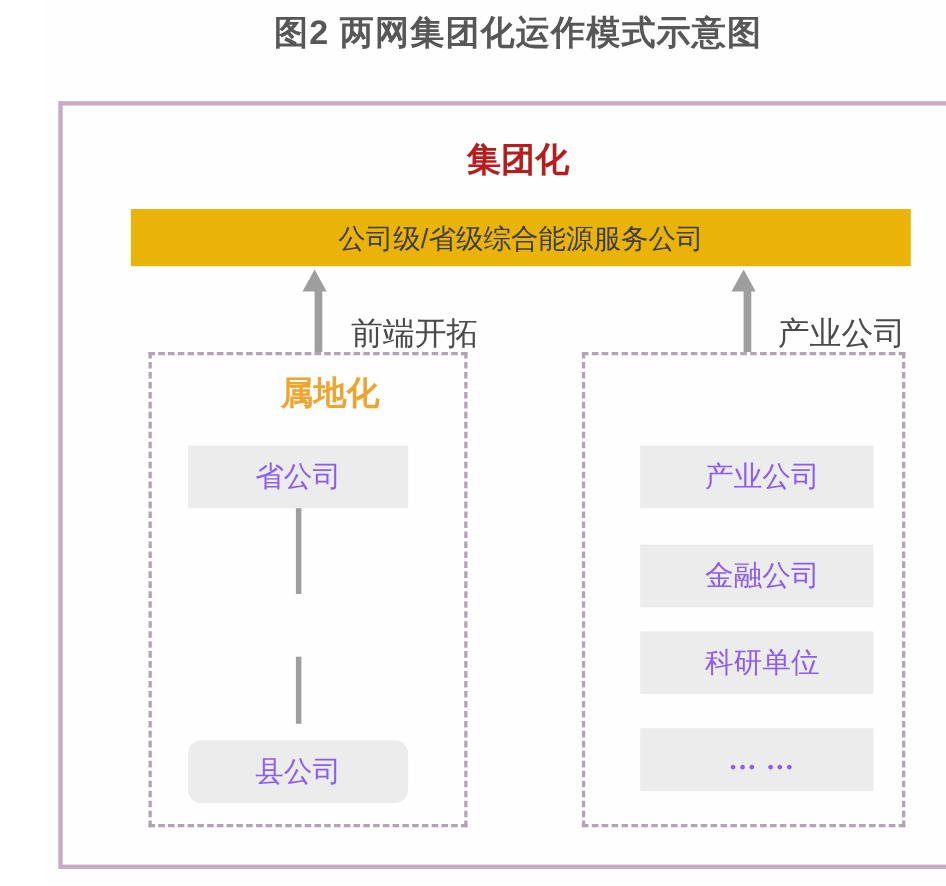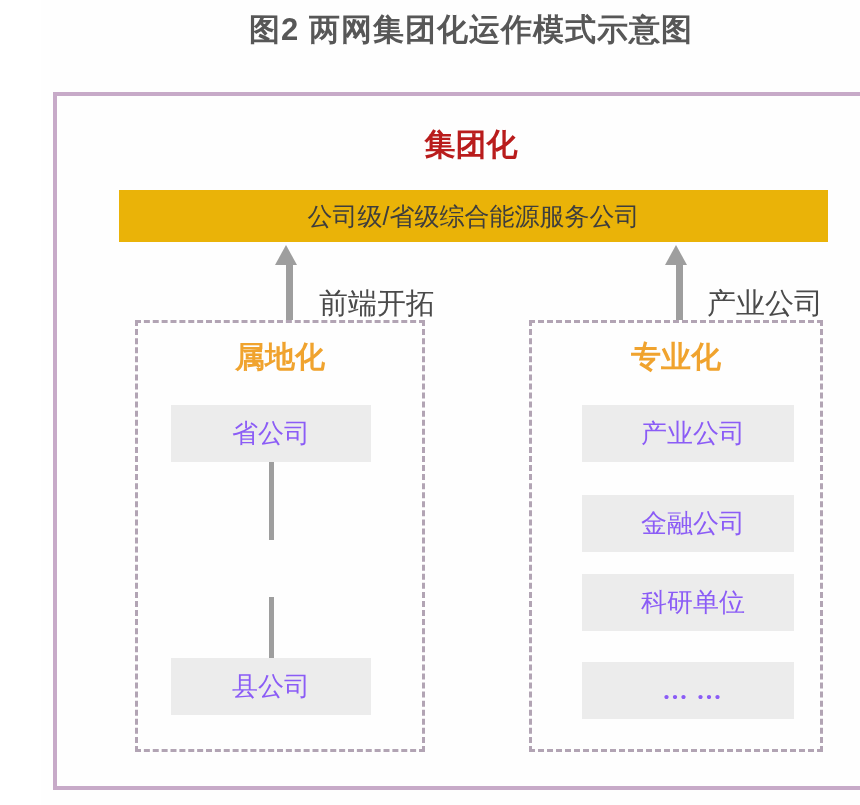--- a/index.html
+++ b/index.html
@@ -49,33 +49,33 @@
 
   .dashed-box {
     position:absolute; top:320px; height:432px;
     border:3px dashed #b2a4b4; box-sizing:border-box;
   }
   #left-section  { left:94px;  width:290px; }
   #right-section { left:488px; width:294px; }
 
   .section-title {
     position:absolute; top:14px; left:0; width:100%;
-    text-align:center; font-size:30px; font-weight:bold; color:#f0a32e;
+    text-align:center; font-size:30px; font-weight:bold; color:#f0a32e;padding-left:20px;
   }
 
   .item {
     position:absolute; background:#ececec;
     display:flex; align-items:center; justify-content:center;
     font-size:26px; color:#8b5cf6;font-family:Liberation Serif, serif;
   }
   
   #left-section .item { left:33px; width:200px; height:57px; }
   #item-province { top:82px; }
   #item-city     { top:217px; }
-  #item-county   { top:335px; }
+  #item-county   { top:350px;border-radius:12px; }
 
   .connector { position:absolute; left:131px; width:5px; background:#9e9e9e; }
   #connector-1 { top:139px; height:78px; }
   #connector-2 { top:274px; height:61px; }
 
   
   #right-section .item { left:50px; width:202px; height:57px;padding-left:10px; }
   #item-industry { top:82px; }
   #item-finance  { top:172px; }
   #item-research { top:251px; }
@@ -104,20 +104,19 @@
 
   <div class="dashed-box" id="left-section">
     <div class="section-title">属地化</div>
     <div class="item" id="item-province">省公司</div>
     <div class="connector" id="connector-1"></div>
     <div class="connector" id="connector-2"></div>
     <div class="item" id="item-county">县公司</div>
   </div>
 
   <div class="dashed-box" id="right-section">
-    <div class="section-title">专业化</div>
     <div class="item" id="item-industry">产业公司</div>
     <div class="item" id="item-research">科研单位</div>
     <div class="item" id="item-finance">金融公司</div>
     <div class="item" id="item-more">... ...</div>
   </div>
 
 </div>
 
 </body></html>

